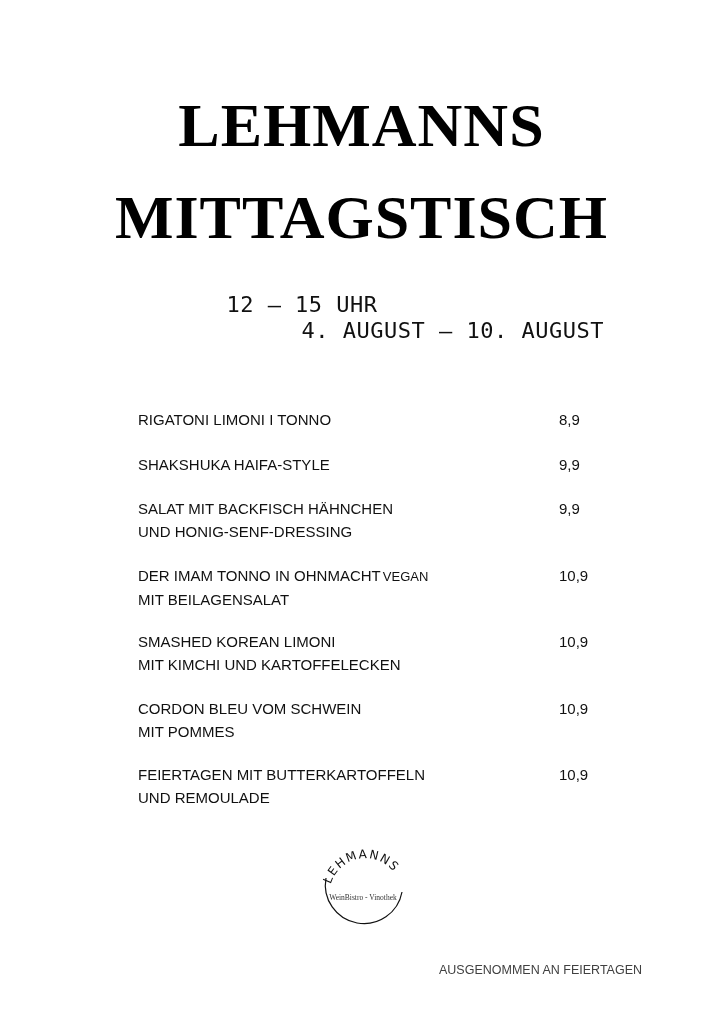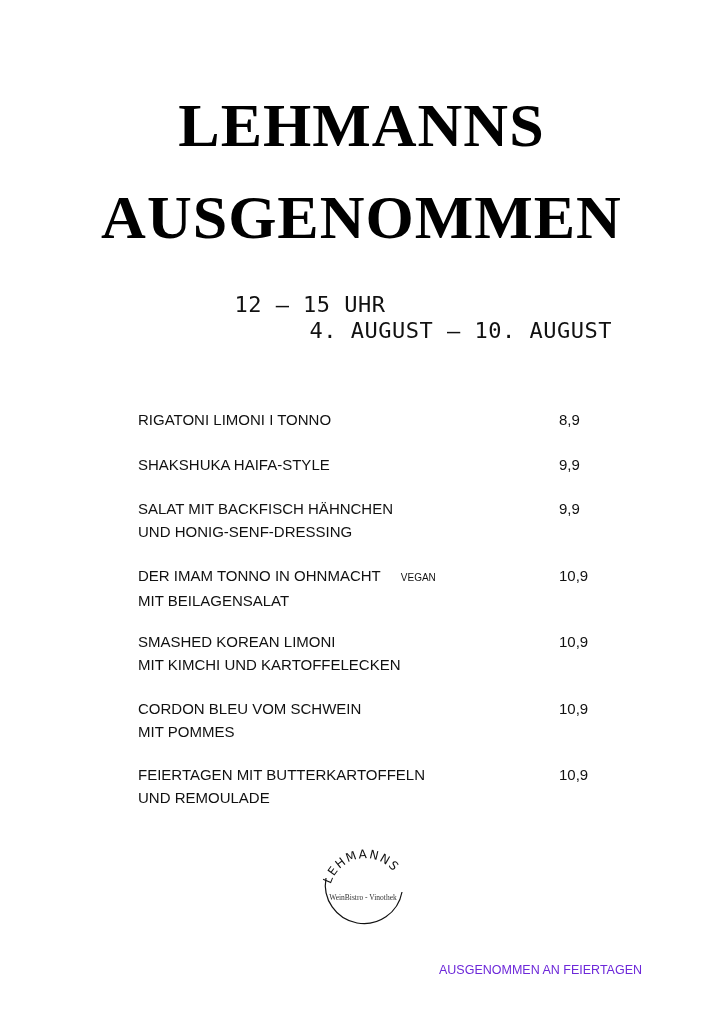--- a/index.html
+++ b/index.html
@@ -7,42 +7,42 @@
   .title {
     position: absolute; left: 0; width: 723px; text-align: center;
     font-family: "Liberation Serif", "DejaVu Serif", serif; font-weight: bold;
     font-size: 62px; letter-spacing: 1px; line-height: 1; color: #000;
   }
   .title.l1 { top: 94px; }
   .title.l2 { top: 186px; }
   .sub {
     position: absolute; left: 0; width: 604px; text-align: center;
     font-family: "DejaVu Sans Mono", "Liberation Mono", monospace;
-    font-size: 22px; line-height: 26px; color: #111; letter-spacing: 0.5px; margin-left: 8px;
+    font-size: 22px; line-height: 26px; color: #111; letter-spacing: 0.5px;
   }
   .sub.s1 { top: 292px; }
   .sub.s2 { top: 318px; text-align: right; }
   .menu { position: absolute; left: 138px; top: 408px; width: 450px; }
   .item { position: absolute; left: 0; width: 450px;
     font-family: "Liberation Sans", "DejaVu Sans", sans-serif; font-size: 15px; color: #111; }
   .item .name { position: absolute; left: 0; top: 0; line-height: 23px; }
   .item .name div { white-space: nowrap; }
-  .item .tag { font-size: 10px; margin-left: 20px; vertical-align: baseline; }
+  .item .tag { font-size: 13px; margin-left: 2px; vertical-align: baseline; }
   .item .price { position: absolute; left: 421px; top: 0; line-height: 23px; }
   .logo { position: absolute; left: 312px; top: 848px; width: 104px; height: 88px; }
   .footer {
     position: absolute; left: 439px; top: 963px;
-    font-family: "Liberation Sans", "DejaVu Sans", sans-serif; font-size: 12.5px; color: #6d28d9;
+    font-family: "Liberation Sans", "DejaVu Sans", sans-serif; font-size: 12.5px; color: #404040;
   }
 </style>
 </head>
 <body>
 
 <div class="title l1">LEHMANNS</div>
-<div class="title l2">AUSGENOMMEN</div>
+<div class="title l2">MITTAGSTISCH</div>
 
 <div class="sub s1">12 – 15 UHR</div>
 <div class="sub s2">4. AUGUST – 10. AUGUST</div>
 
 <div class="menu">
   <div class="item" style="top:0px;">
     <div class="name">
       <div>RIGATONI LIMONI I TONNO</div>
     </div>
     <div class="price">8,9</div>

